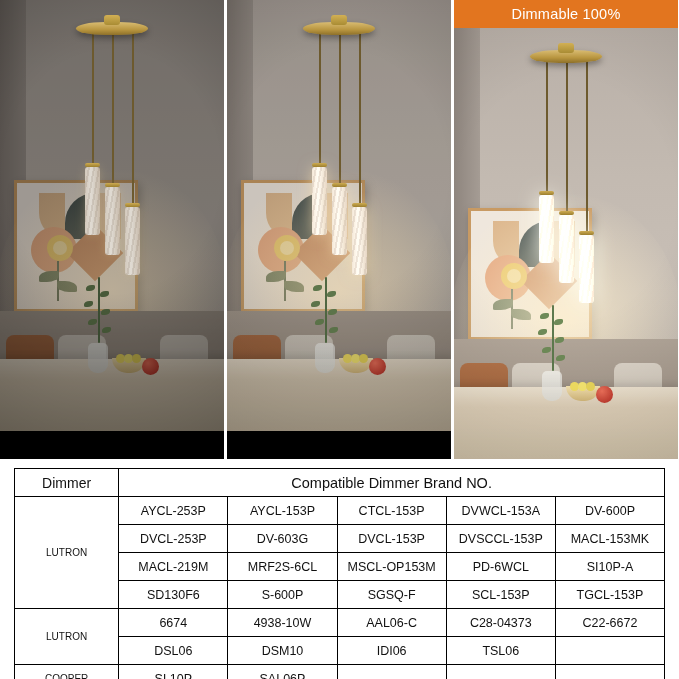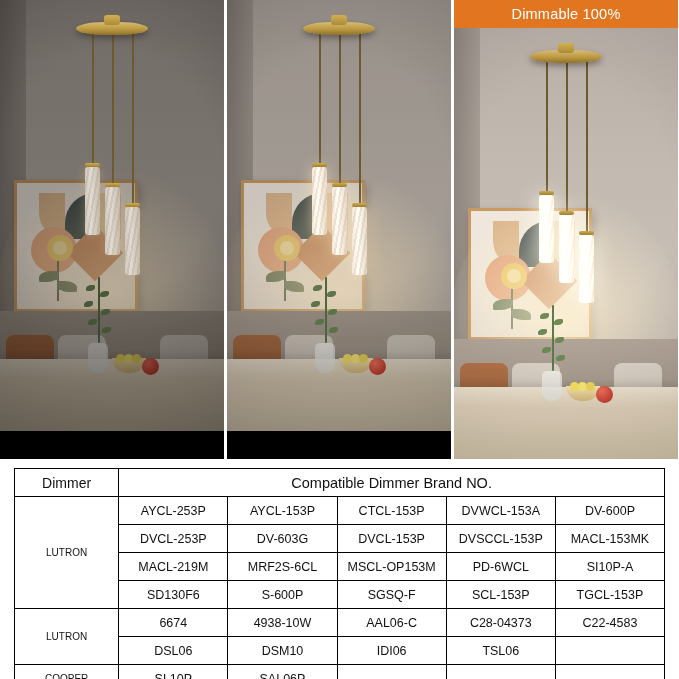--- a/index.html
+++ b/index.html
@@ -559,21 +559,21 @@
         <td class="model-cell">SCL-153P</td>
         <td class="model-cell">TGCL-153P</td>
       </tr>
 
       <tr>
         <td class="brand-cell" rowspan="2">LUTRON</td>
         <td class="model-cell">6674</td>
         <td class="model-cell">4938-10W</td>
         <td class="model-cell">AAL06-C</td>
         <td class="model-cell">C28-04373</td>
-        <td class="model-cell">C22-4583</td>
+        <td class="model-cell">C22-6672</td>
       </tr>
       <tr>
         <td class="model-cell">DSL06</td>
         <td class="model-cell">DSM10</td>
         <td class="model-cell">IDI06</td>
         <td class="model-cell">TSL06</td>
         <td class="model-cell"></td>
       </tr>
 
       <tr>

